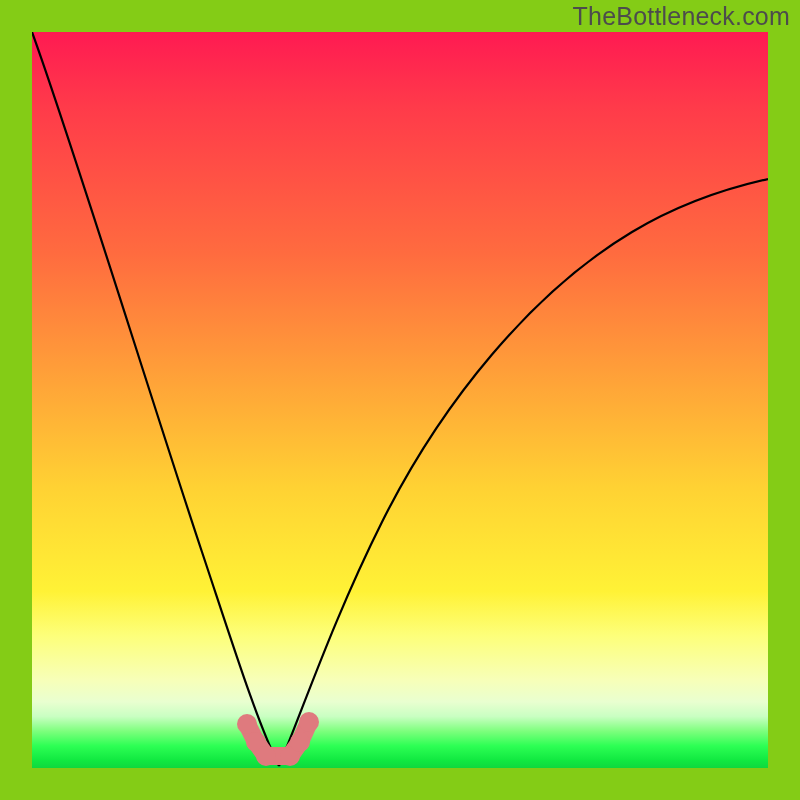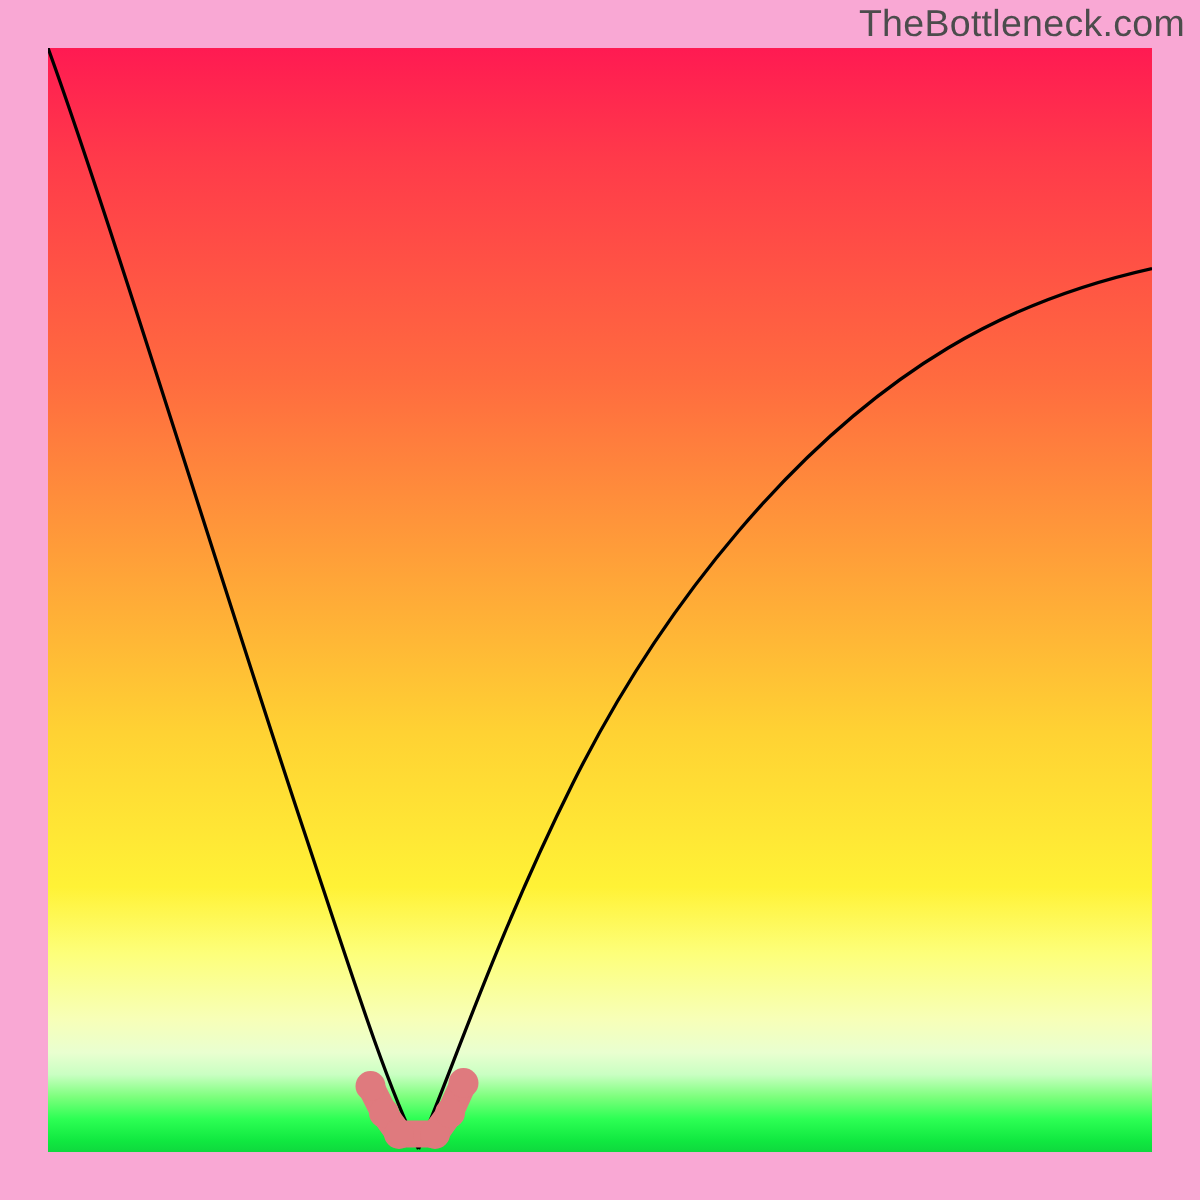--- a/index.html
+++ b/index.html
@@ -8,21 +8,21 @@
     width: 800px;
     height: 800px;
     background: #000;
     overflow: hidden;
     font-family: Arial, Helvetica, sans-serif;
   }
   .frame {
     position: absolute;
     left: 0; top: 0;
     width: 800px; height: 800px;
-    background: #f9a8d4;
+    background: #84cc16;
   }
   .plot {
     position: absolute;
     left: 32px;
     top: 32px;
     width: 736px;
     height: 736px;
     
     background: linear-gradient(to bottom,
       #ff1a52 0%,

